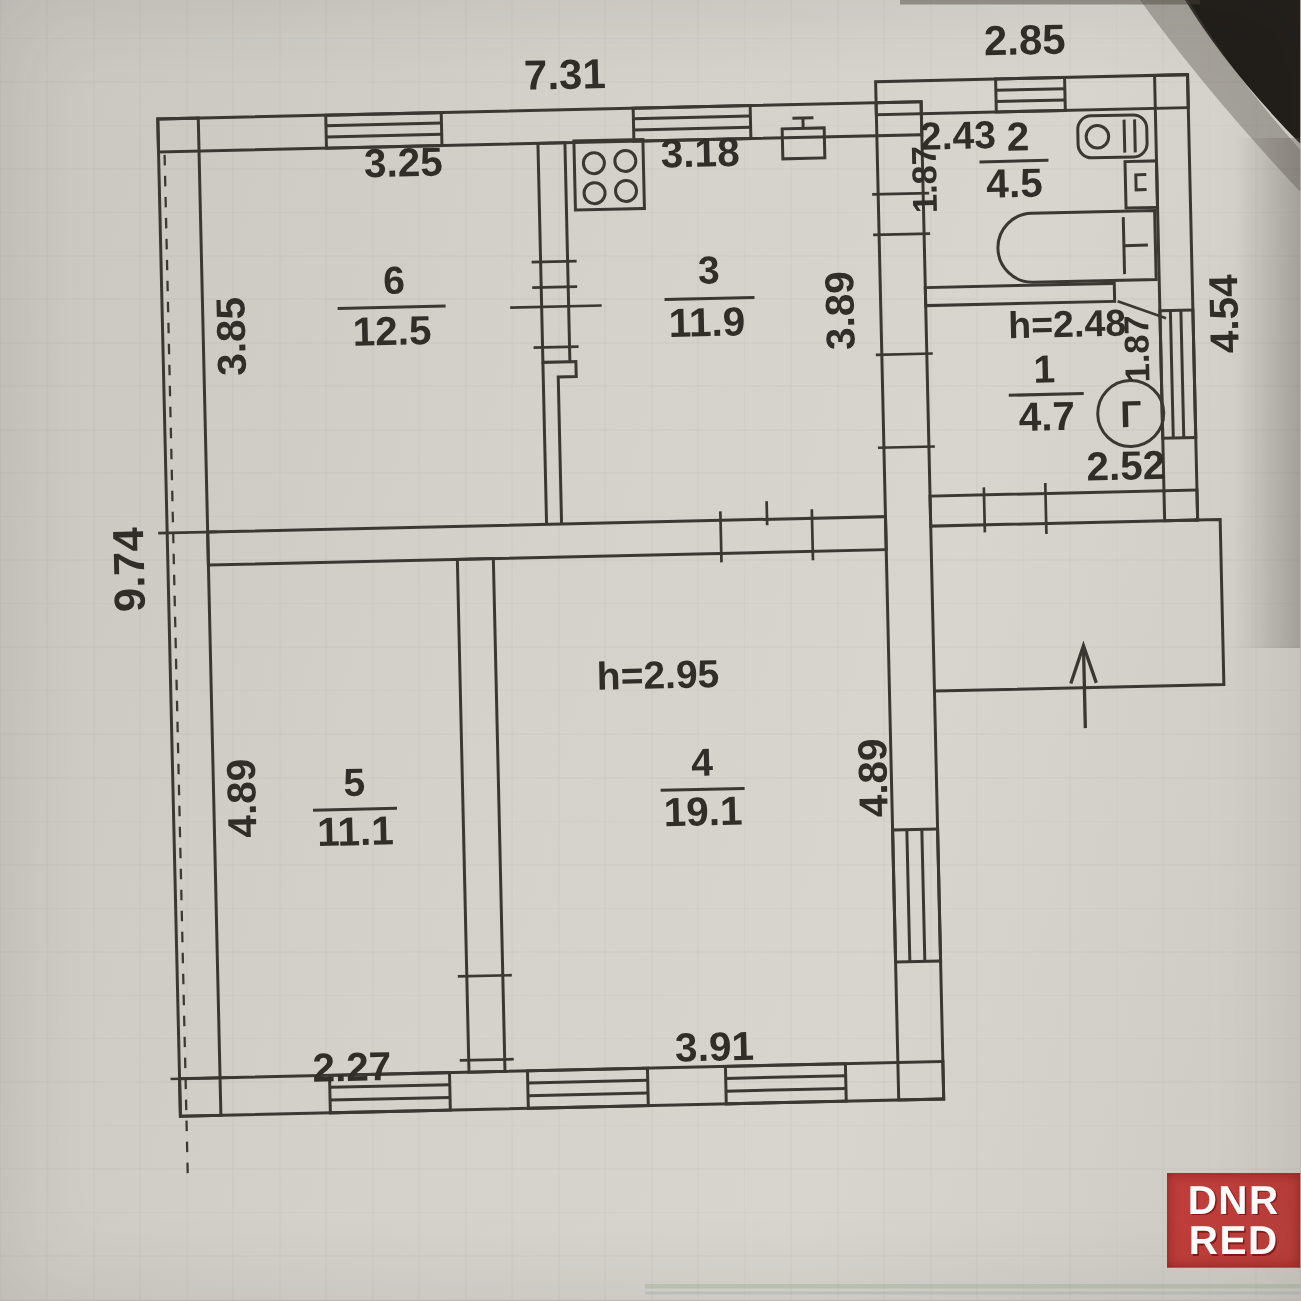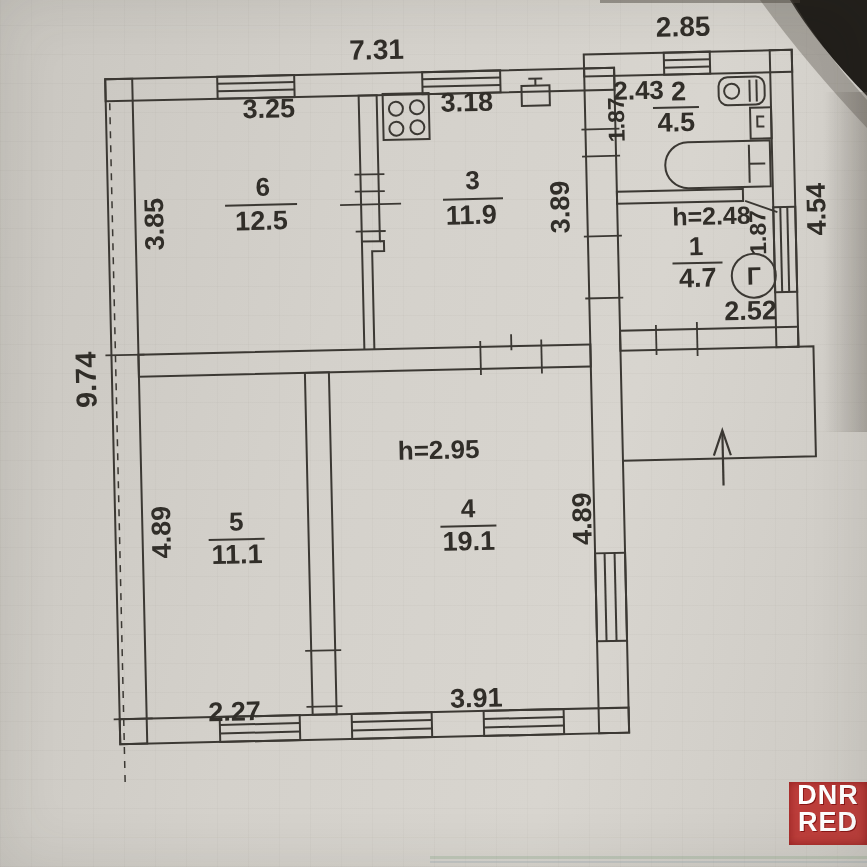--- a/index.html
+++ b/index.html
@@ -8,23 +8,23 @@
     font-family:"Liberation Sans",sans-serif;
     background-image:
       repeating-linear-gradient(0deg, rgba(110,105,95,0.045) 0 1px, rgba(0,0,0,0) 1px 29px),
       repeating-linear-gradient(90deg, rgba(110,105,95,0.04) 0 1px, rgba(0,0,0,0) 1px 31px),
       linear-gradient(103deg,#c9c6c0 0%, #d4d1cb 38%, #d8d5cf 68%, #cdcac4 100%);
   }
   .scene::after{content:"";position:absolute;inset:0;pointer-events:none;
     box-shadow:inset 0 0 60px rgba(60,55,48,0.12);}
   svg.plan{position:absolute;left:0;top:0;}
   .watermark{
-    position:absolute;right:0;top:782px;width:78px;height:63px;
+    position:absolute;right:0;top:782px;width:89px;height:63px;
     background:rgba(186,47,43,0.9);
-    display:flex;flex-direction:column;align-items:center;
+    display:flex;flex-direction:column;align-items:center;justify-content:center;
     color:#fff;font-weight:bold;font-size:27px;line-height:27px;letter-spacing:1px;
     text-shadow:1px 1px 0 rgba(120,10,10,0.75);
     box-shadow:inset 0 0 8px rgba(110,8,8,0.55);
   }
   text{fill:#312e29;font-weight:600;}
 </style>
 </head>
 <body>
 
 <div class="scene">

